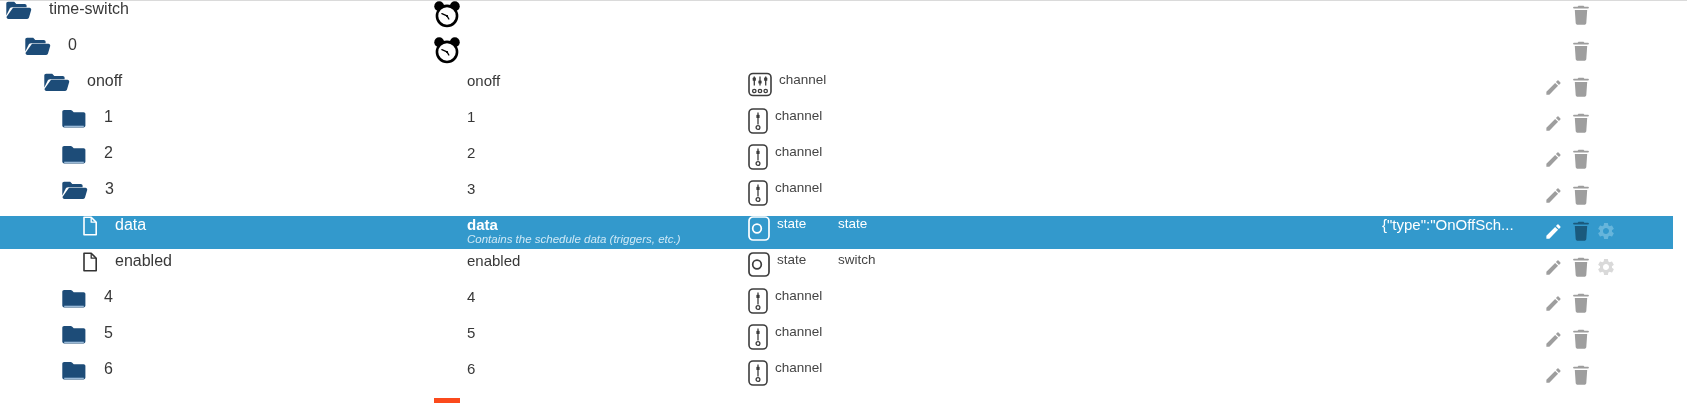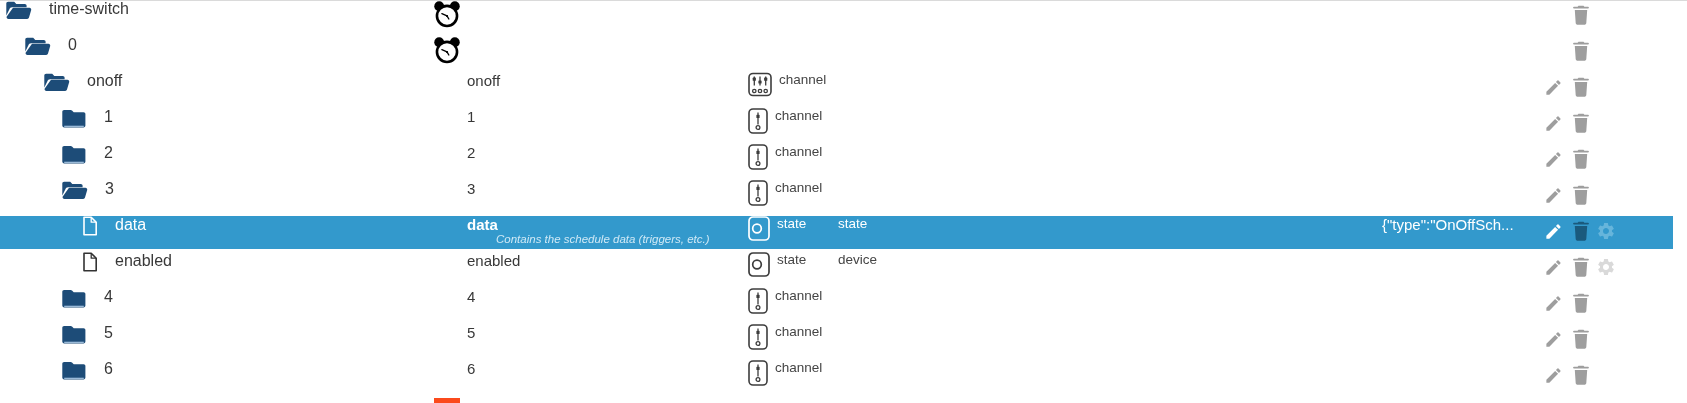--- a/index.html
+++ b/index.html
@@ -20,21 +20,21 @@
   .name-sub{font-size:11.5px;font-style:italic;color:#9a9a9a;line-height:13px;white-space:nowrap;overflow:hidden;}
   .type-cell{left:748px;gap:7px;}
   .type-label{font-size:13.5px;color:#454545;}
   .role-cell{left:838px;}
   .role-label{font-size:13.5px;color:#454545;}
   .value-cell{left:1382px;width:157px;overflow:hidden;}
   .value-label{font-size:15px;color:#1c1c1c;white-space:nowrap;}
   .act{position:absolute;top:0;height:30px;display:flex;align-items:center;}
   .act-edit{left:1544px;} .act-delete{left:1572px;} .act-gear{left:1596px;}
   .row.selected .tree-label,.row.selected .name-title,.row.selected .type-label,.row.selected .role-label,.row.selected .value-label{color:#fff;}
-  .row.selected .name-sub{color:#cfe9f6;margin-left:29px;}
+  .row.selected .name-sub{color:#cfe9f6;}
   .row.selected .name-title{font-weight:bold;}
   #orange-bar{position:absolute;left:434px;top:398px;width:26px;height:6px;background:#fb4a1c;}
   svg{display:block;}
 </style>
 </head>
 <body>
 
 <div id="topline"></div>
 <div id="tree">
     <div class="row">
@@ -341,21 +341,21 @@
       <div class="cell type-cell">
         <span class="ticon">
           <svg width="22" height="25" viewBox="0 0 22 25">
             <rect x="1" y="1" width="20" height="23" rx="4" fill="none" stroke="#3d3d3d" stroke-width="1.7"></rect>
             <circle cx="9" cy="12.5" r="4.3" fill="none" stroke="#3d3d3d" stroke-width="1.7"></circle>
           </svg>
         </span>
         <span class="type-label">state</span>
       </div>
       <div class="cell role-cell">
-        <span class="role-label">device</span>
+        <span class="role-label">switch</span>
       </div>
       <div class="act act-edit">
         <svg width="19" height="19" viewBox="0 0 24 24">
           <path fill="#9e9e9e" d="M3 17.25V21h3.75L17.8 9.94l-3.75-3.75zM20.7 7.04c.39-.39.39-1.02 0-1.41l-2.34-2.34a.996.996 0 0 0-1.41 0l-1.83 1.83 3.75 3.75z"></path>
         </svg>
       </div>
       <div class="act act-delete">
         <svg width="18" height="20" viewBox="0 0 18 20">
           <path fill="#9e9e9e" d="M6.5.8h5l.9.9H16a.9.9 0 1 1 0 1.8H2a.9.9 0 1 1 0-1.8h3.6z"></path>
           <path fill="#9e9e9e" d="M2.8 5h12.4l-.9 12.9c-.07 1.1-1 1.9-2.1 1.9H5.8c-1.1 0-2-.85-2.1-1.9z"></path>

